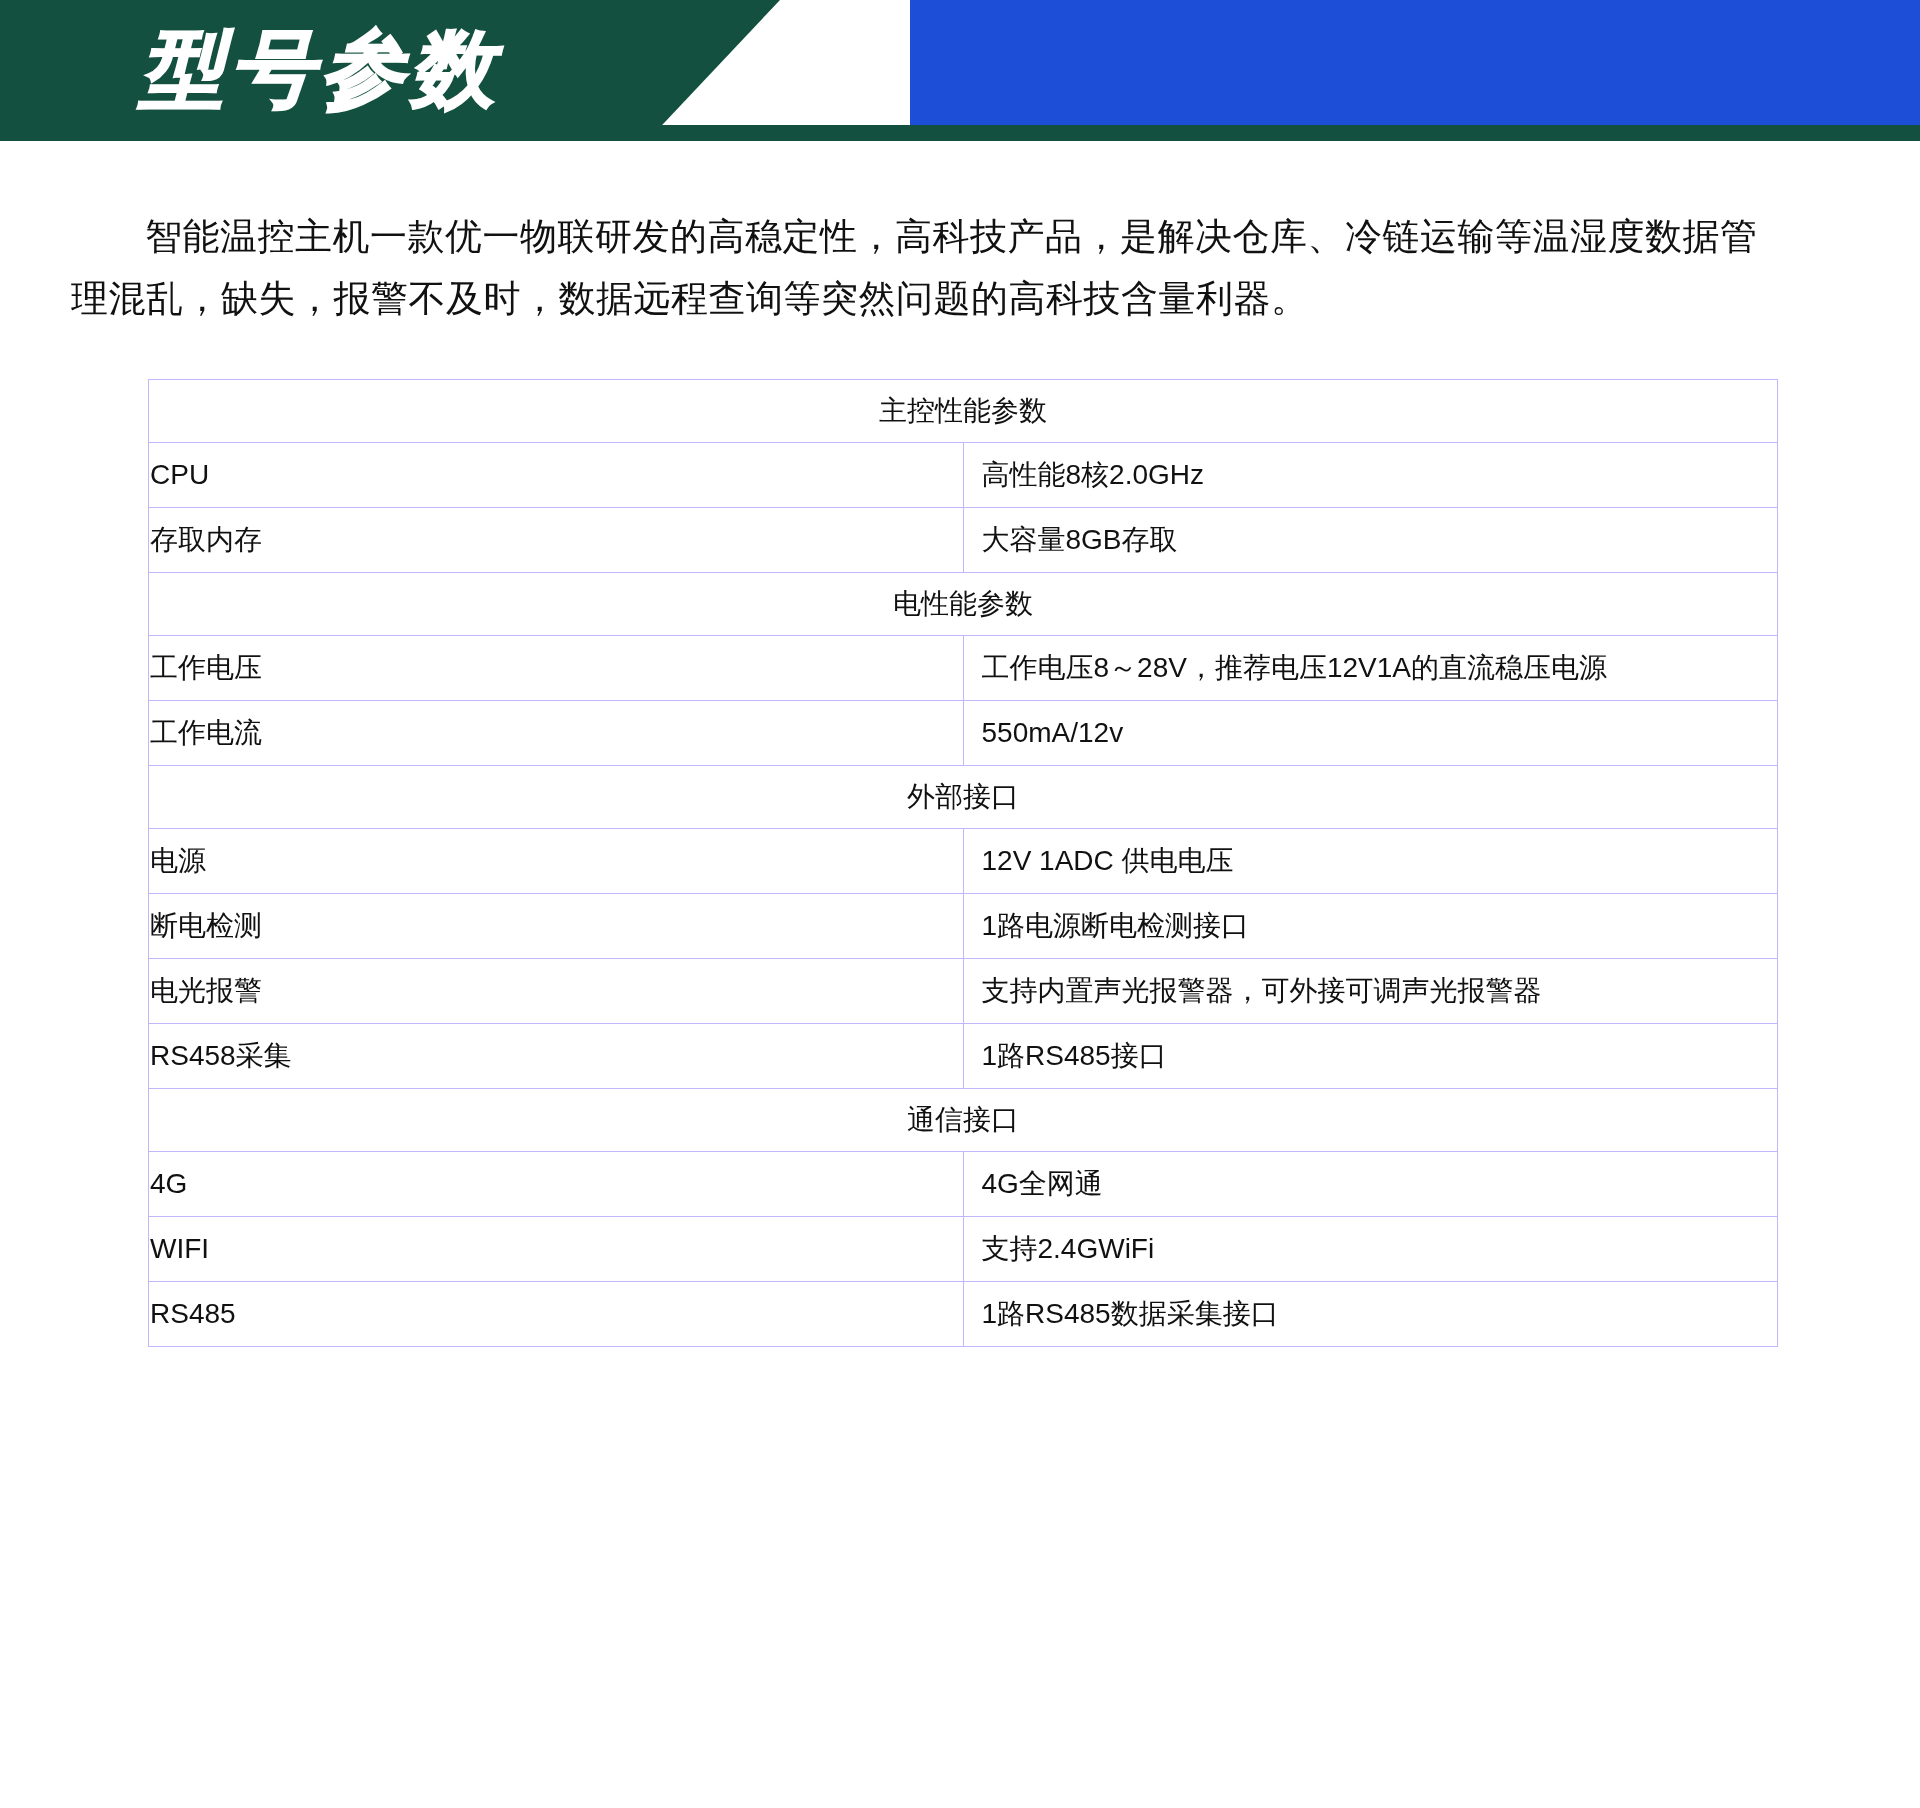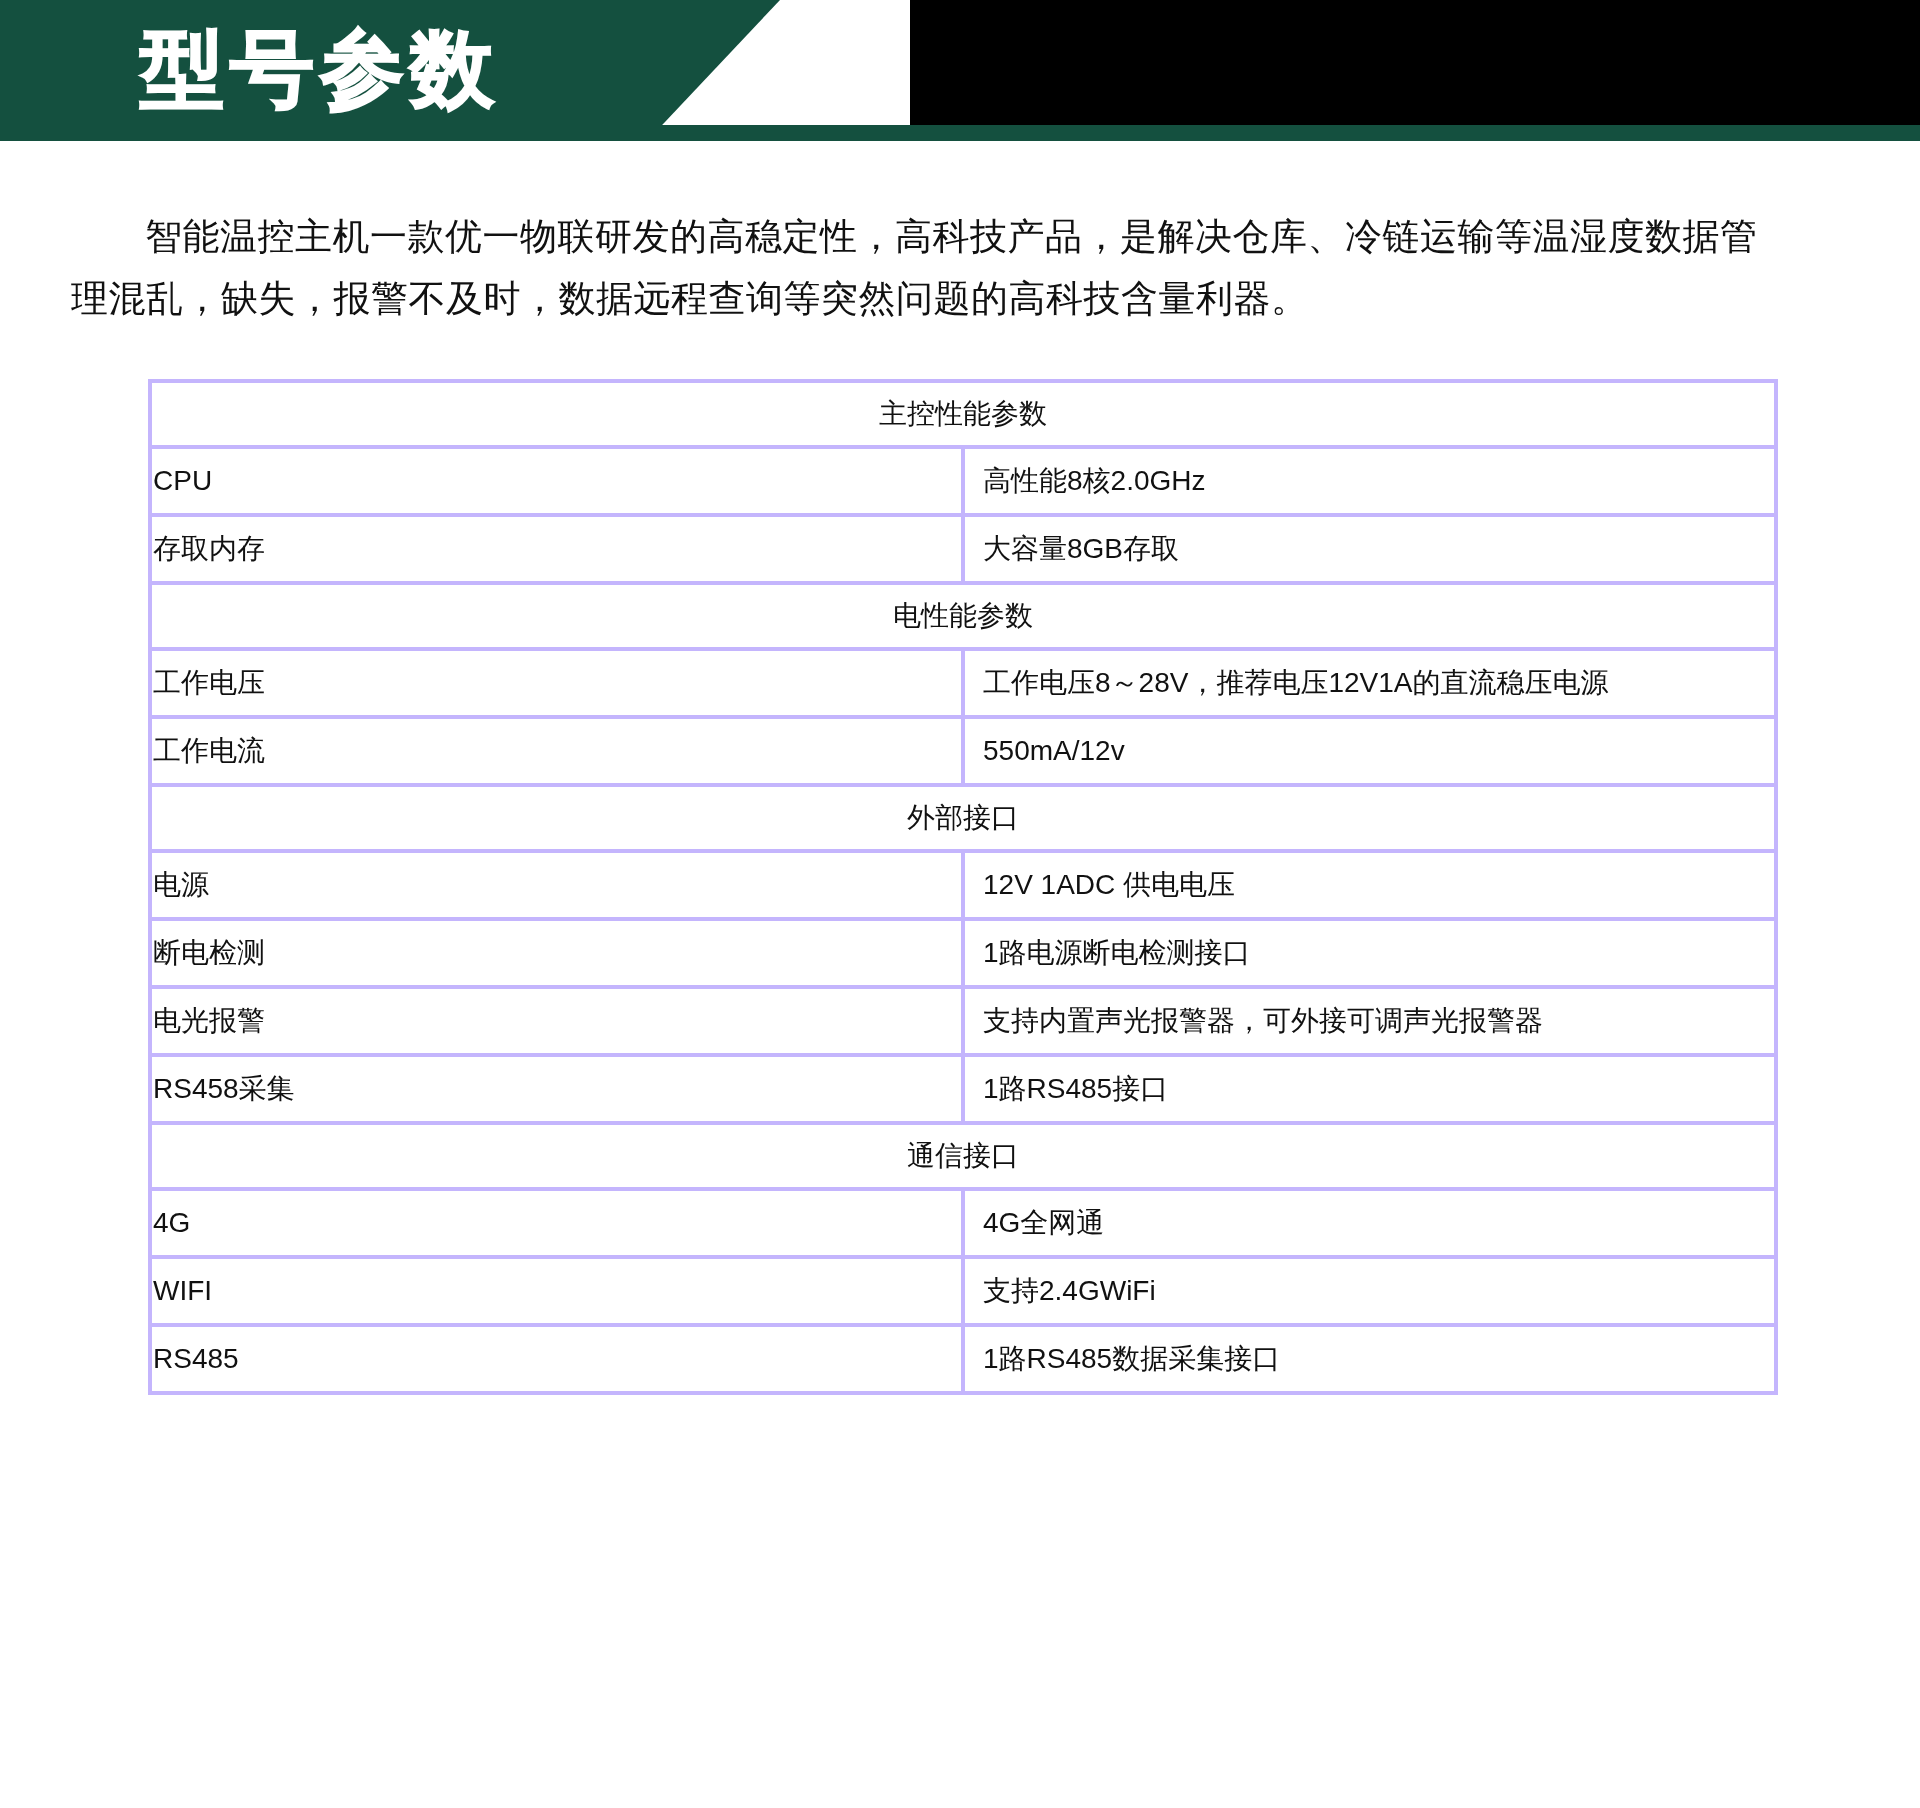--- a/index.html
+++ b/index.html
@@ -14,21 +14,22 @@
     color: #1a1a1a;
     overflow: hidden;
     position: relative;
   }
 
   
   .banner {
     position: relative;
     width: 1920px;
     height: 139px;
-    background: #000000;
+    background: #1d4ed8;
+    font-style: italic;
   }
   .banner-bar {
     position: absolute;
     left: 0;
     top: 0;
     width: 908px;
     height: 139px;
     background: #14503f;
     clip-path: polygon(0 0, 908px 0, 908px 139px, 0 139px);
   }
@@ -88,21 +89,21 @@
   
   .spec-wrap {
     padding: 38px 148px 0 148px;
   }
   table.spec {
     width: 1630px;
     border-collapse: collapse;
     table-layout: fixed;
   }
   table.spec td {
-    border: 4px solid #c4b5fd;
+    border: 1px solid #c4b5fd;
     height: 62px;
     font-size: 28px;
     color: #111111;
     font-family: "Liberation Sans", "DejaVu Sans", sans-serif;
   }
   td.section {
     text-align: center;
     font-size: 29px;
     padding: 0;
   }

